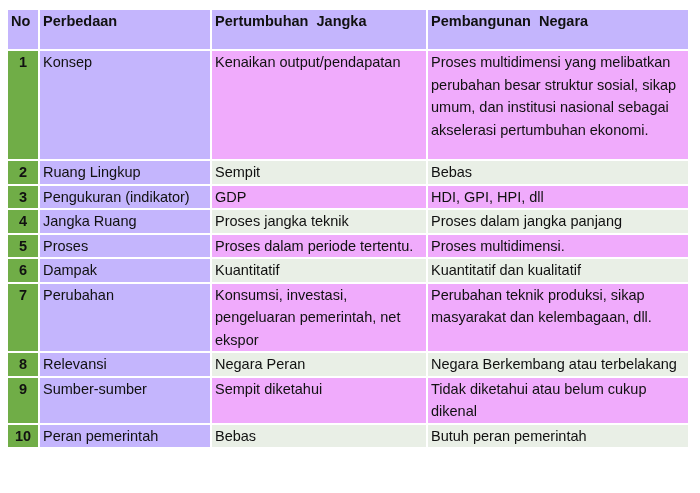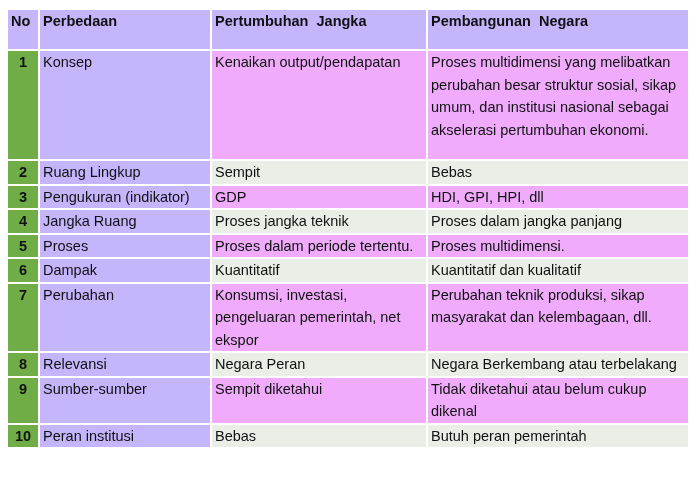--- a/index.html
+++ b/index.html
@@ -87,18 +87,18 @@
       <td class="val">Negara Berkembang atau terbelakang</td>
     </tr>
     <tr class="odd">
       <td class="no">9</td>
       <td class="perbedaan">Sumber-sumber</td>
       <td class="val">Sempit diketahui</td>
       <td class="val">Tidak diketahui atau belum cukup dikenal</td>
     </tr>
     <tr class="even">
       <td class="no">10</td>
-      <td class="perbedaan">Peran institusi</td>
+      <td class="perbedaan">Peran pemerintah</td>
       <td class="val">Bebas</td>
       <td class="val">Butuh peran pemerintah</td>
     </tr>
   </tbody>
 </table>
 
 </body></html>

